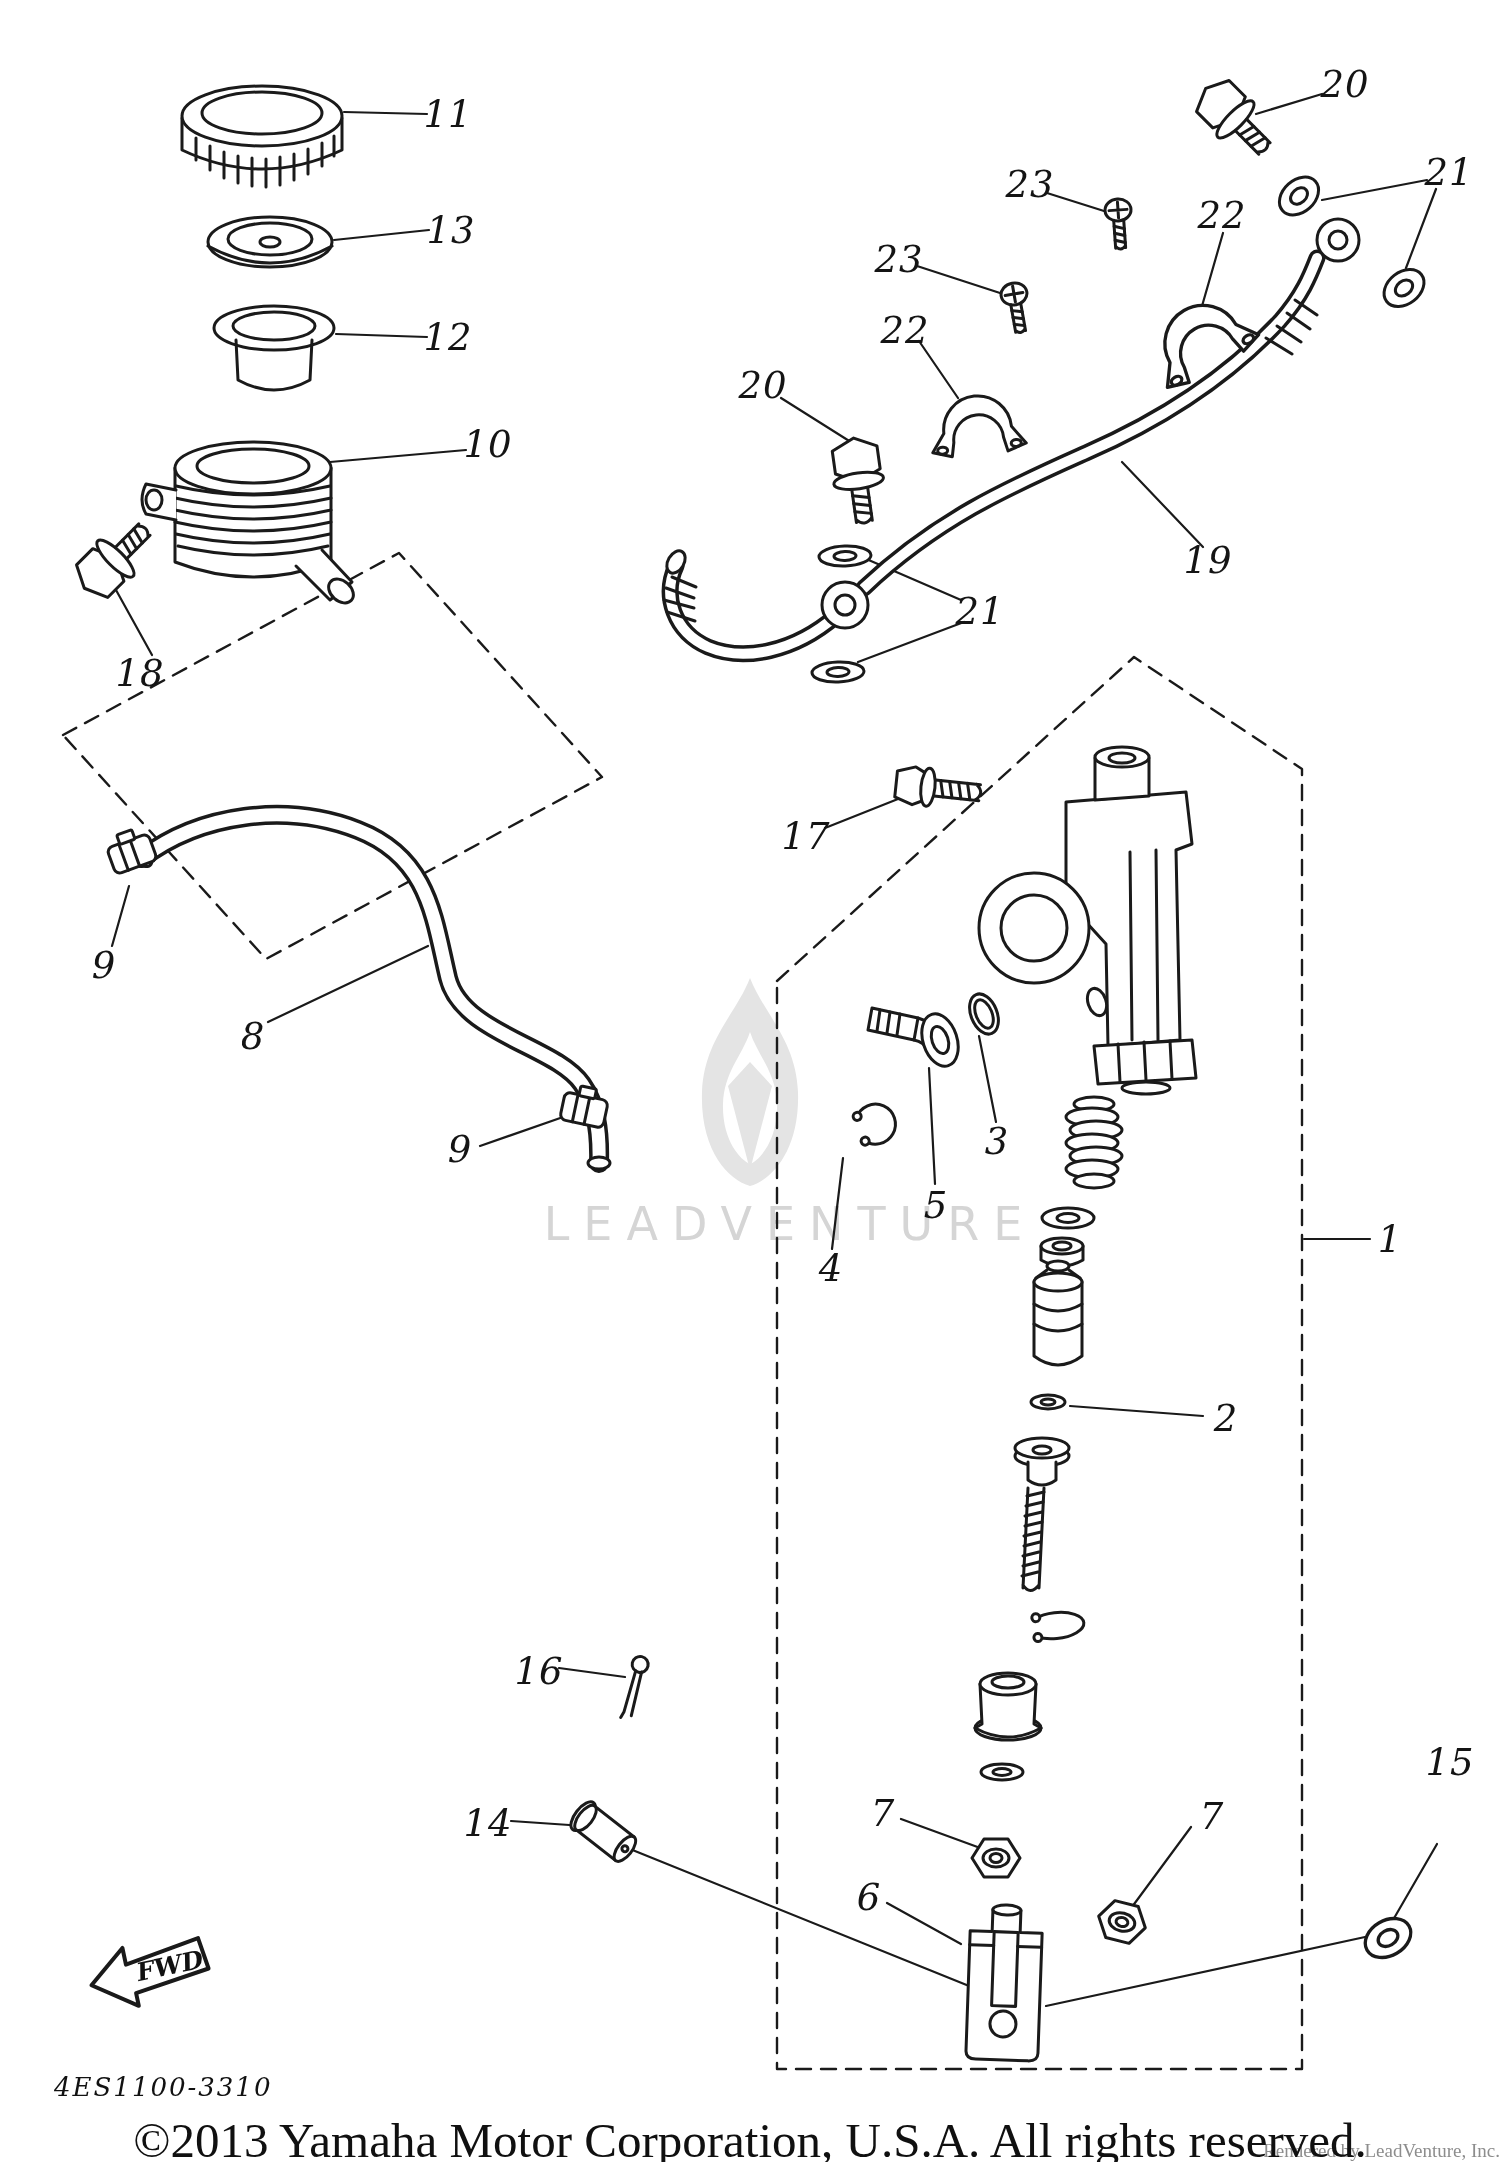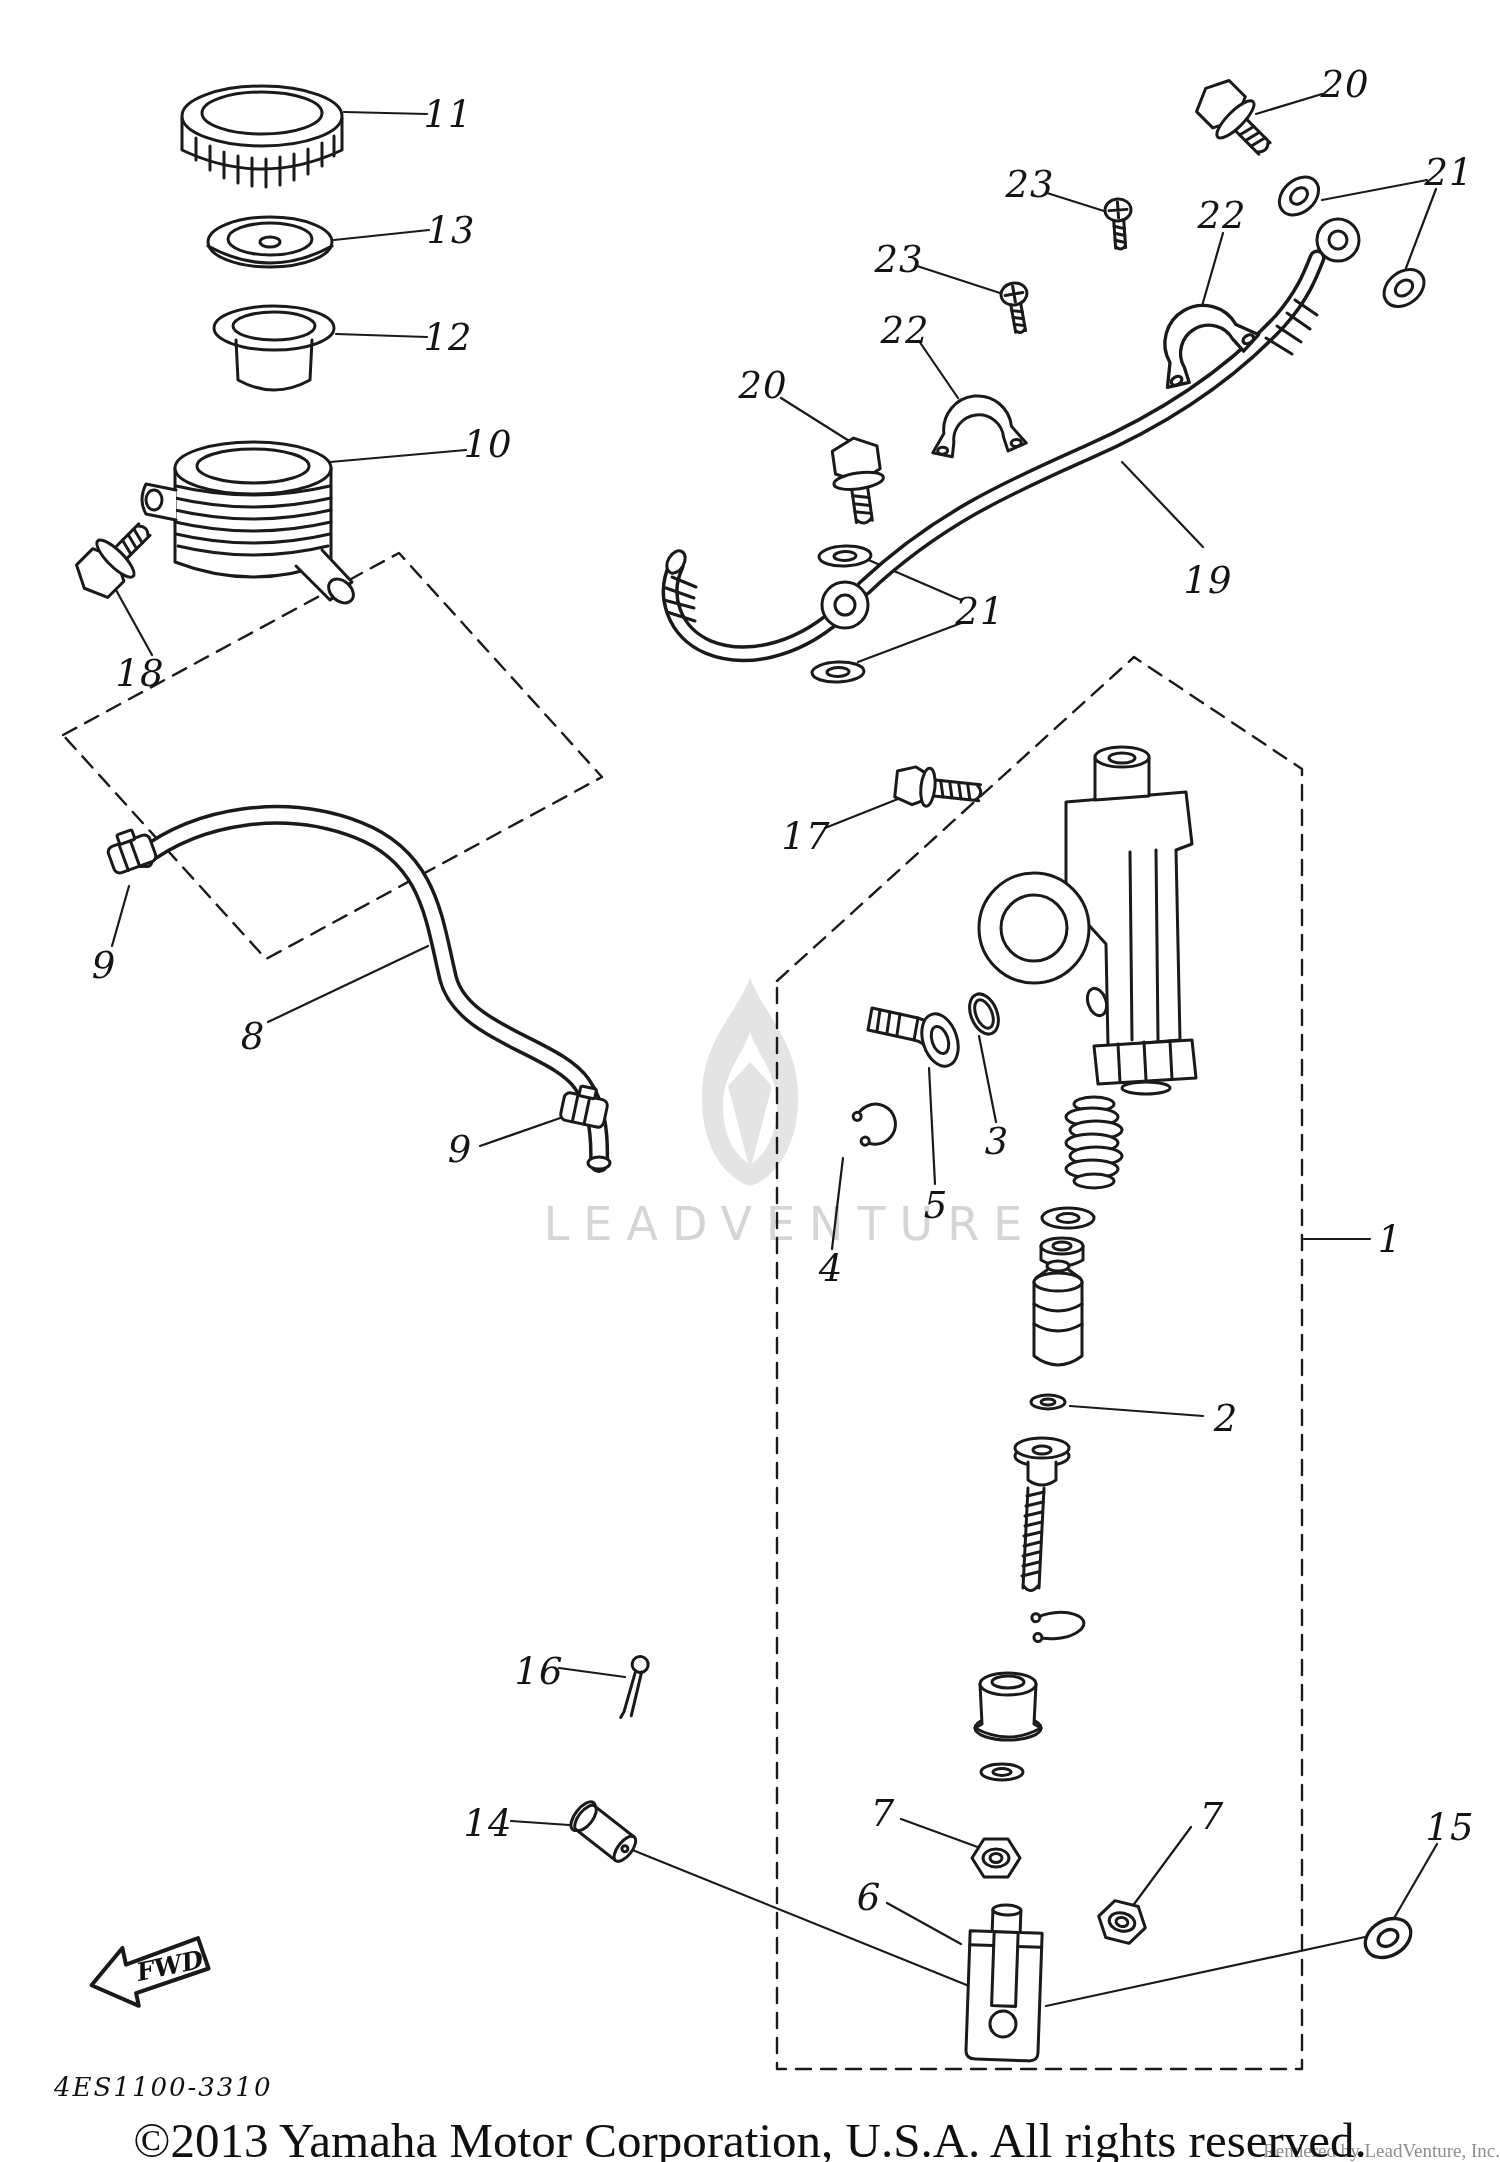--- a/index.html
+++ b/index.html
@@ -343,26 +343,26 @@
     <div class="callout" style="left: 253px; top: 1036px;">8</div>
     <div class="callout" style="left: 460px; top: 1149px;">9</div>
     <div class="callout" style="left: 763px; top: 385px;">20</div>
     <div class="callout" style="left: 899px; top: 259px;">23</div>
     <div class="callout" style="left: 905px; top: 330px;">22</div>
     <div class="callout" style="left: 980px; top: 611px;">21</div>
     <div class="callout" style="left: 1030px; top: 184px;">23</div>
     <div class="callout" style="left: 1222px; top: 215px;">22</div>
     <div class="callout" style="left: 1345px; top: 84px;">20</div>
     <div class="callout" style="left: 1449px; top: 172px;">21</div>
-    <div class="callout" style="left: 1208px; top: 580px;">19</div>
+    <div class="callout" style="left: 1208px; top: 560px;">19</div>
     <div class="callout" style="left: 806px; top: 836px;">17</div>
     <div class="callout" style="left: 1390px; top: 1239px;">1</div>
     <div class="callout" style="left: 997px; top: 1141px;">3</div>
     <div class="callout" style="left: 936px; top: 1205px;">5</div>
     <div class="callout" style="left: 831px; top: 1268px;">4</div>
     <div class="callout" style="left: 1226px; top: 1418px;">2</div>
     <div class="callout" style="left: 539px; top: 1671px;">16</div>
     <div class="callout" style="left: 488px; top: 1823px;">14</div>
     <div class="callout" style="left: 883px; top: 1813px;">7</div>
     <div class="callout" style="left: 1212px; top: 1816px;">7</div>
     <div class="callout" style="left: 869px; top: 1897px;">6</div>
-    <div class="callout" style="left: 1450px; top: 1827px;">15</div>
+    <div class="callout" style="left: 1450px; top: 1762px;">15</div>
   </div>
 
 </body></html>

